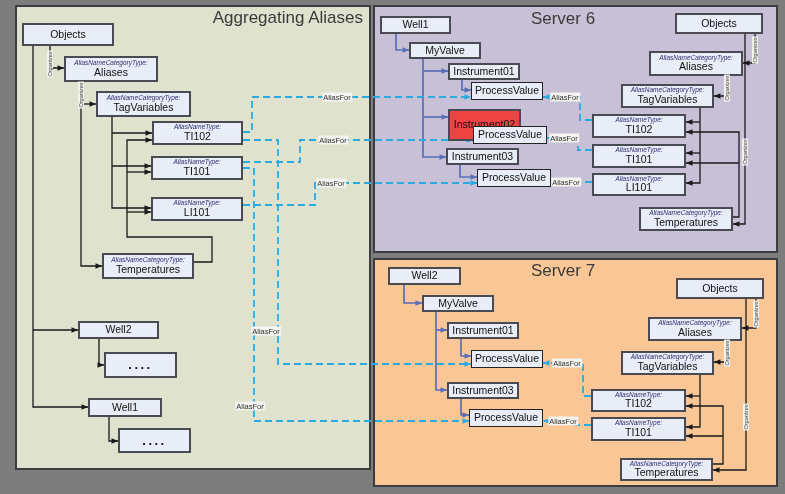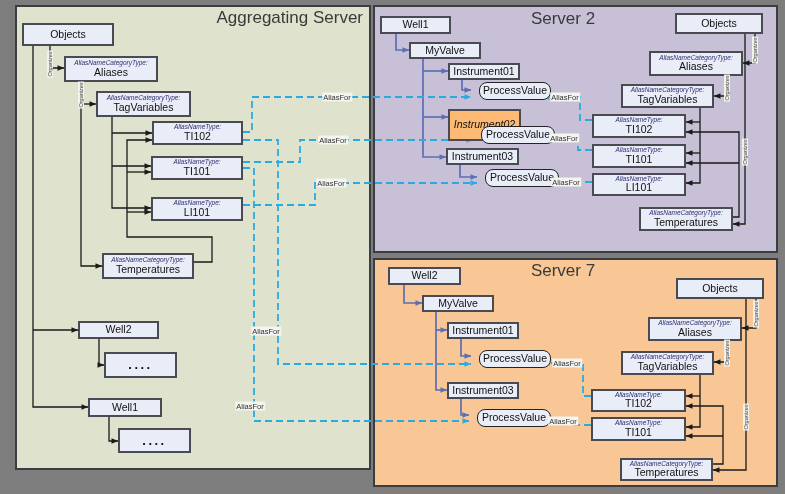--- a/index.html
+++ b/index.html
@@ -4,39 +4,39 @@
 <style>
   html,body{margin:0;padding:0;background:#7d7d7d;}
   #canvas{position:relative;width:785px;height:494px;background:#7d7d7d;
           font-family:"Liberation Sans",sans-serif;overflow:hidden;}
   .panel{position:absolute;border:2px solid #3c3c43;box-sizing:border-box;z-index:1;}
   .panel-title{position:absolute;font-size:17px;color:#3a3a3a;z-index:4;white-space:nowrap;}
   #edges{position:absolute;left:0;top:0;z-index:2;}
   .node{position:absolute;box-sizing:border-box;background:#e9edf8;border:2px solid #4a4a52;
         display:flex;flex-direction:column;align-items:center;justify-content:center;
         line-height:1.05;z-index:3;text-align:center;}
-  .node.rounded{border-radius:8px;border:1.5px solid #232323;margin-left:8px;}
+  .node.rounded{border-radius:0;border:1.5px solid #232323;}
   .hdr{font-size:6.5px;font-style:italic;color:#2d2d6e;white-space:nowrap;}
   .lbl{font-size:10.5px;color:#101010;white-space:nowrap;}
   .lbl.big{font-size:13px;font-weight:bold;letter-spacing:2.5px;}
   .alias-label{position:absolute;font-size:7.5px;color:#303030;background:#f4f4f0;
          padding:0 1px;z-index:4;transform:translate(-50%,-50%);white-space:nowrap;}
   .org-label{position:absolute;font-size:5.5px;font-style:italic;color:#3a3a3a;background:#f2f2ec;
          padding:0 1px;z-index:4;transform:translate(-50%,-50%) rotate(-90deg);white-space:nowrap;}
 </style>
 </head>
 <body>
 
 <div id="canvas">
   <div class="panel" id="p-agg" style="left: 15px; top: 5px; width: 356px; height: 465px; background: rgb(223, 227, 205);"></div>
   <div class="panel" id="p-s1" style="left: 373px; top: 5px; width: 405px; height: 248px; background: rgb(200, 192, 214);"></div>
   <div class="panel" id="p-s2" style="left: 373px; top: 258px; width: 405px; height: 229px; background: rgb(248, 199, 149);"></div>
 
-  <div class="panel-title" style="left:15px;top:8px;width:348px;text-align:right;">Aggregating Server</div>
-  <div class="panel-title" style="left:373px;top:9px;width:380px;text-align:center;">Server 2</div>
+  <div class="panel-title" style="left:15px;top:8px;width:348px;text-align:right;">Aggregating Aliases</div>
+  <div class="panel-title" style="left:373px;top:9px;width:380px;text-align:center;">Server 6</div>
   <div class="panel-title" style="left:373px;top:261px;width:380px;text-align:center;">Server 7</div>
 
   <svg id="edges" width="785" height="494">
       <defs>
         <marker id="m-k" markerUnits="userSpaceOnUse" markerWidth="8" markerHeight="7" refX="7" refY="3" orient="auto">
           <path d="M0.5,0.3 L7.2,3 L0.5,5.7 z" fill="#1a1a1a"></path>
         </marker>
         <marker id="m-t" markerUnits="userSpaceOnUse" markerWidth="8" markerHeight="7" refX="7" refY="3" orient="auto">
           <path d="M0.5,0.3 L7.2,3 L0.5,5.7 z" fill="#5b6fb5"></path>
         </marker>
@@ -139,21 +139,21 @@
     </div>
     <div class="node" style="left: 409px; top: 42px; width: 72px; height: 17px; background: rgb(233, 237, 248);">
       <span class="lbl">MyValve</span>
     </div>
     <div class="node" style="left: 448px; top: 63px; width: 72px; height: 17px; background: rgb(233, 237, 248);">
       <span class="lbl">Instrument01</span>
     </div>
     <div class="node rounded" style="left: 471px; top: 82px; width: 72px; height: 18px; background: rgb(233, 237, 248);">
       <span class="lbl">ProcessValue</span>
     </div>
-    <div class="node" style="left: 448px; top: 109px; width: 73px; height: 32px; background: #fdba74; font-style: italic;">
+    <div class="node" style="left: 448px; top: 109px; width: 73px; height: 32px; background: #ef4444;">
       <span class="lbl">Instrument02</span>
     </div>
     <div class="node rounded" style="left: 473px; top: 126px; width: 74px; height: 18px; background: rgb(233, 237, 248);">
       <span class="lbl">ProcessValue</span>
     </div>
     <div class="node" style="left: 446px; top: 148px; width: 73px; height: 17px; background: rgb(233, 237, 248);">
       <span class="lbl">Instrument03</span>
     </div>
     <div class="node rounded" style="left: 477px; top: 169px; width: 74px; height: 18px; background: rgb(233, 237, 248);">
       <span class="lbl">ProcessValue</span>

